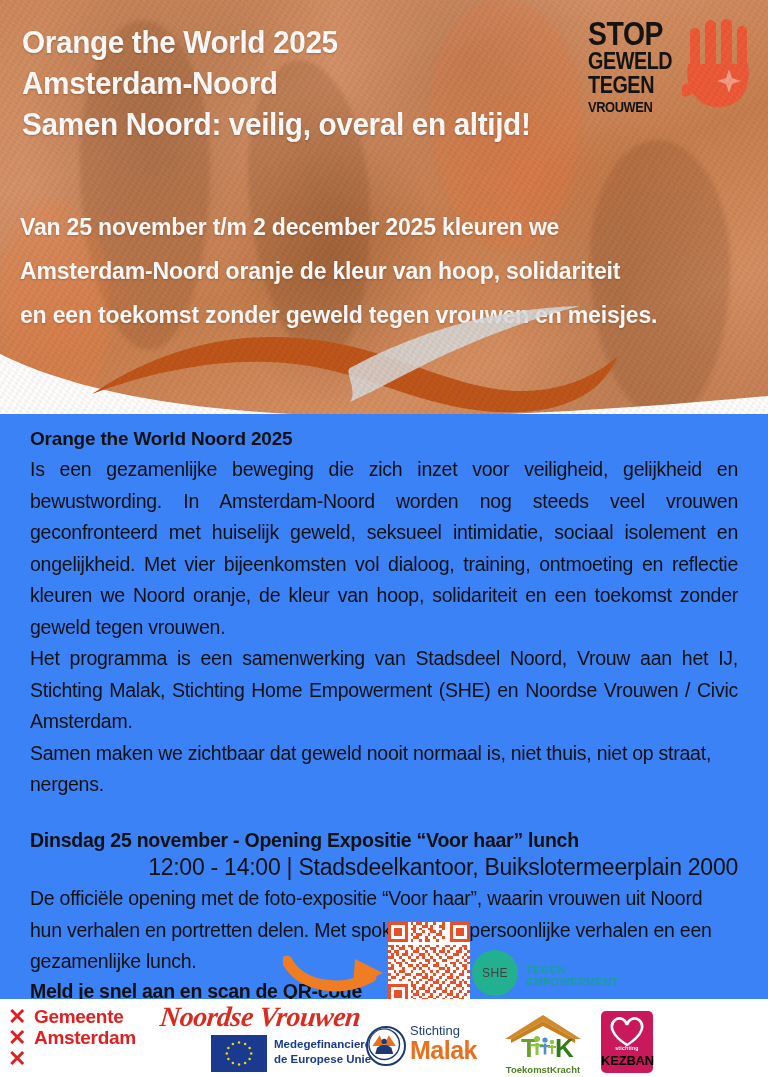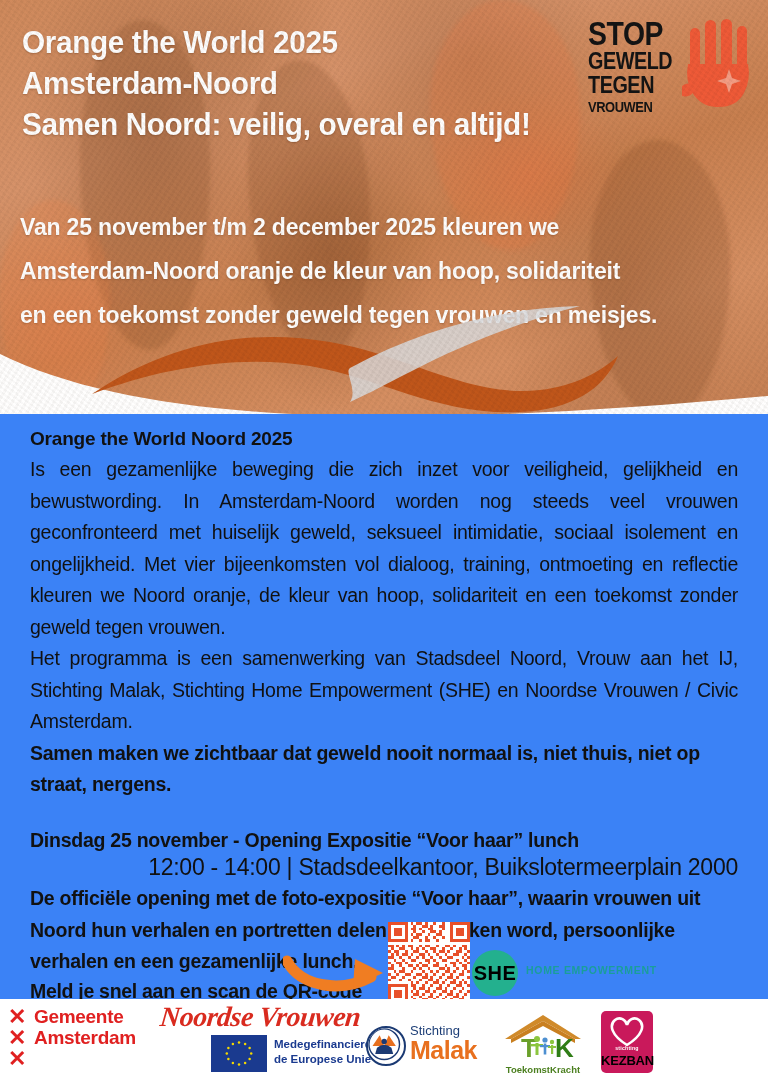--- a/index.html
+++ b/index.html
@@ -81,36 +81,36 @@
   .sw-vrouwen{ font-size:15px; margin-top:3px; }
   .hand { position:absolute; right:0px; top:0px; width:72px; height:104px; }
 
   
   .body-area { position:absolute; left:0; top:414px; width:768px; height:585px; background:#3b82f6; }
   .b-head { font-size:19px; font-weight:700; color:#111; letter-spacing:-0.2px; }
   .b-text {
     font-size:19.5px; color:#111; line-height:31.5px; text-align:justify;
     letter-spacing:-0.25px;
   }
-  .b-text.nojust{ text-align:left;font-weight:bold; }
+  .b-text.nojust{ text-align:left; }
   .content { position:absolute; left:30px; top:14px; width:708px; }
 
   .sect2-head{ font-size:19.5px; font-weight:700; color:#111; letter-spacing:-0.25px; }
   .sect2-line{ font-size:23px; color:#111; line-height:31.5px; letter-spacing:-0.25px;text-align:right; }
   .cta { font-size:19.5px; font-weight:700; color:#111; letter-spacing:-0.3px; }
 
   
   .qr-box{ position:absolute; left:388px; top:922px; width:82px; height:82px; }
   .arrow-box{ position:absolute; left:283px; top:935px; width:105px; height:60px; }
 
   
   .she { position:absolute; left:472px; top:950px; width:190px; height:48px; }
   .she-circle{
     position:absolute; left:0; top:0; width:46px; height:46px; border-radius:50%;
-    background:#23b08e; color:#000000; font-weight:700; font-size:20px;
+    background:#23b08e; color:#404040; font-weight:400; font-size:12px;
     display:flex; align-items:center; justify-content:center; letter-spacing:.5px;
   }
   .she-txt{ position:absolute; left:54px; top:14px; color:#1a9e9a; font-weight:700; font-size:10.5px; letter-spacing:.7px; }
 
   
   .footer{ position:absolute; left:0; top:999px; width:768px; height:78px; background:#fff; }
 
   .gem { position:absolute; left:8px; top:6px; width:150px; height:66px; }
   .gem-x { position:absolute; left:0; width:19px; height:19px; color:#e02020; font-size:22px; font-weight:700; line-height:19px; }
   .gem-t { position:absolute; left:26px; color:#e02020; font-weight:700; font-size:19px; letter-spacing:-0.3px; }
@@ -427,21 +427,21 @@
           <rect x="17" y="28" width="2" height="1"></rect>
         <rect x="21" y="28" width="1" height="1"></rect>
           <rect x="24" y="28" width="1" height="1"></rect>
         <rect x="27" y="28" width="2" height="1"></rect>
       </g>
     </svg>
   </div>
 
   <div class="she">
     <div class="she-circle">SHE</div>
-    <div class="she-txt">HOME EMPOWERMENT</div>
+    <div class="she-txt">TEGEN EMPOWERMENT</div>
   </div>
 
   <div class="footer">
 
     <div class="gem">
       <div class="gem-x" style="top:2px">✕</div>
       <div class="gem-x" style="top:23px">✕</div>
       <div class="gem-x" style="top:44px">✕</div>
       <div class="gem-t" style="top:1px">Gemeente</div>
       <div class="gem-t" style="top:22px">Amsterdam</div>

